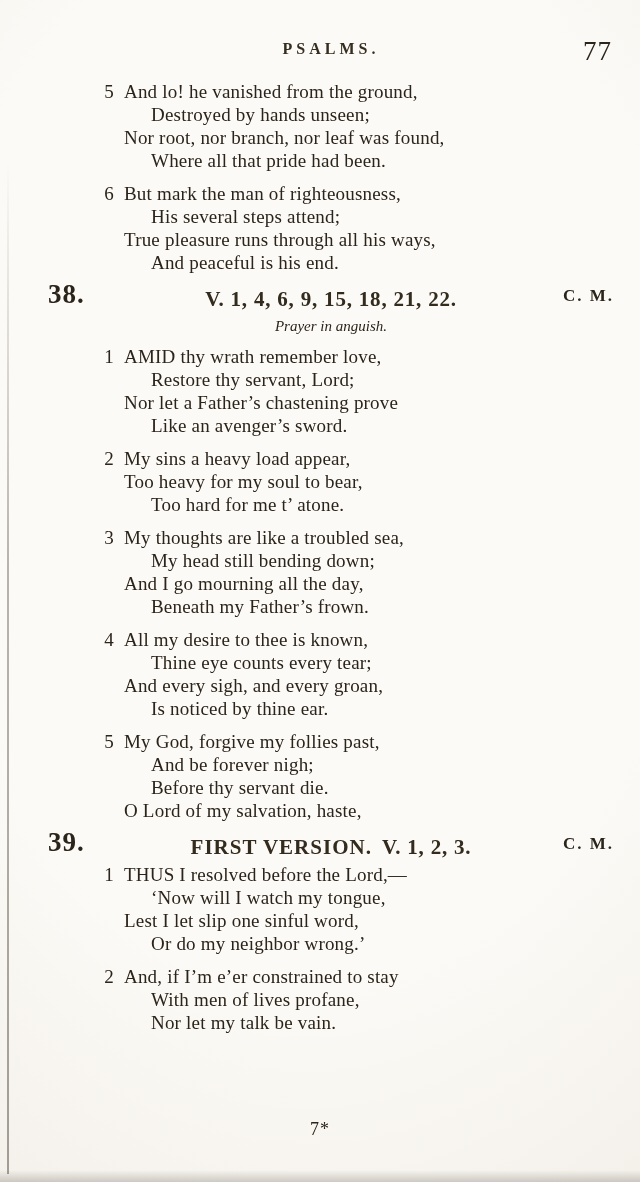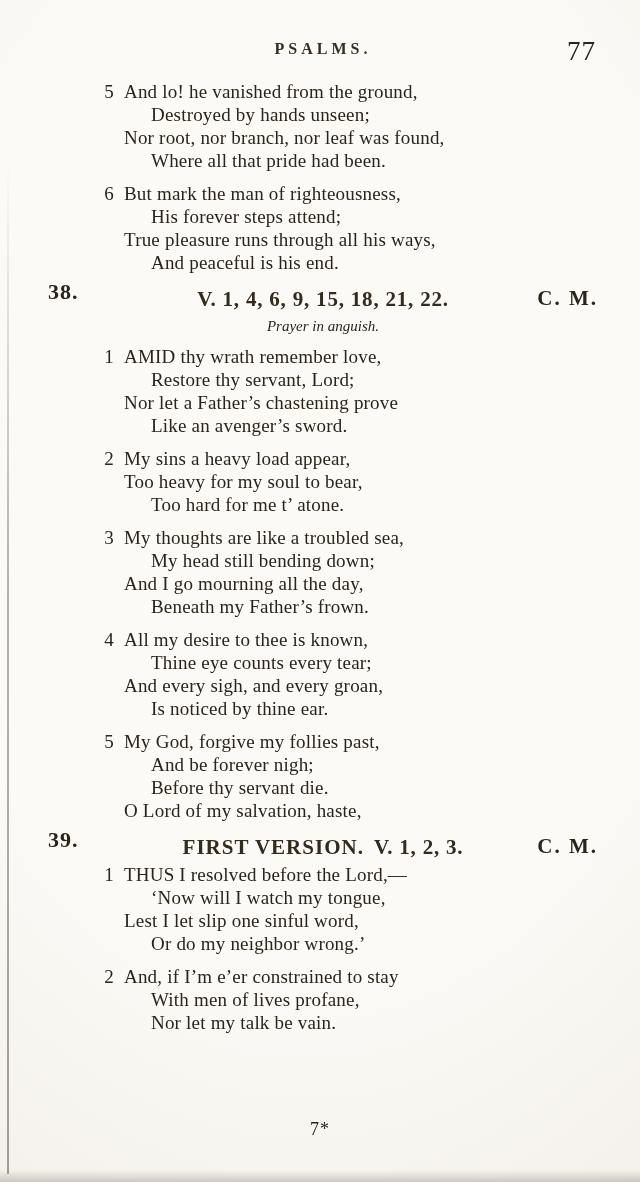--- a/index.html
+++ b/index.html
@@ -7,21 +7,21 @@
   body {
     width: 640px; height: 1182px;
     background: #c9c6c0;
     font-family: "Liberation Serif", serif;
   }
   .page {
     position: relative;
     width: 640px; height: 1182px;
     background: radial-gradient(ellipse 135% 100% at 48% 38%, #fcfaf6 45%, #f3f0ea 75%, #e2ded6 100%);
     color: #2b241a;
-    padding: 40px 40px 0 46px;
+    padding: 40px 24px 0 46px;
     overflow: hidden;
   }
   .scan-left-line {
     position: absolute; left: 7px; top: 160px; bottom: 8px; width: 2px;
     background: linear-gradient(to bottom, rgba(80,72,60,0) 0%, rgba(80,72,60,0.40) 40%, rgba(80,72,60,0.50) 100%);
   }
   .scan-bottom-shade {
     position: absolute; left: 0; right: 0; bottom: 0; height: 12px;
     background: linear-gradient(to bottom, rgba(100,92,80,0), rgba(100,92,80,0.28));
   }
@@ -37,24 +37,24 @@
   }
 
   .stanza { display: flex; margin: 0 0 10px 50px; font-size: 19px; line-height: 23px; letter-spacing: 0.2px; }
   .stanza-num { width: 18px; text-align: right; flex: none; margin-right: 10px; }
   .stanza-lines { flex: 1; }
   .line { white-space: nowrap; }
   .line.indent { margin-left: 27px; }
 
   .hymn-block { margin-top: 8px; }
   .hymn-head { position: relative; text-align: center; min-height: 30px; margin-bottom: 1px; }
-  .hymn-no { position: absolute; left: 2px; top: -5px; font-size: 22px; font-weight: 700; letter-spacing: 1px; }
+  .hymn-no { position: absolute; left: 2px; top: -5px; font-size: 27px; font-weight: 700; letter-spacing: 1px; }
   .hymn-ref { font-size: 21px; letter-spacing: 0.8px; line-height: 30px; font-weight: 600; color: #332b1d; }
   .hymn-version { font-weight: 700; letter-spacing: 1px; margin-right: 10px; }
-  .hymn-meter { position: absolute; right: 2px; top: 2px; font-size: 21px; font-weight: 700; letter-spacing: 2px; text-align: center; }
+  .hymn-meter { position: absolute; right: 2px; top: 2px; font-size: 17px; font-weight: 700; letter-spacing: 2px; text-align: center; }
   .hymn-sub { text-align: center; font-style: italic; font-size: 15px; line-height: 22px; margin: 0 0 8px; }
 
   .footer {
     position: absolute; left: 0; right: 0; bottom: 42px;
     text-align: center; font-size: 18px; letter-spacing: 1px;
   }
 </style>
 </head>
 <body>
 
@@ -74,21 +74,21 @@
       <div class="line indent">Destroyed by hands unseen;</div>
       <div class="line">Nor root, nor branch, nor leaf was found,</div>
       <div class="line indent">Where all that pride had been.</div>
     </div>
   </div>
 
   <div class="stanza">
     <div class="stanza-num">6</div>
     <div class="stanza-lines">
       <div class="line">But mark the man of righteousness,</div>
-      <div class="line indent">His forever steps attend;</div>
+      <div class="line indent">His several steps attend;</div>
       <div class="line">True pleasure runs through all his ways,</div>
       <div class="line indent">And peaceful is his end.</div>
     </div>
   </div>
 
   <div class="hymn-block">
     <div class="hymn-head">
       <span class="hymn-no">38.</span>
       <span class="hymn-ref">V. 1, 4, 6, 9, 15, 18, 21, 22.</span>
       <span class="hymn-meter">C. M.</span>

